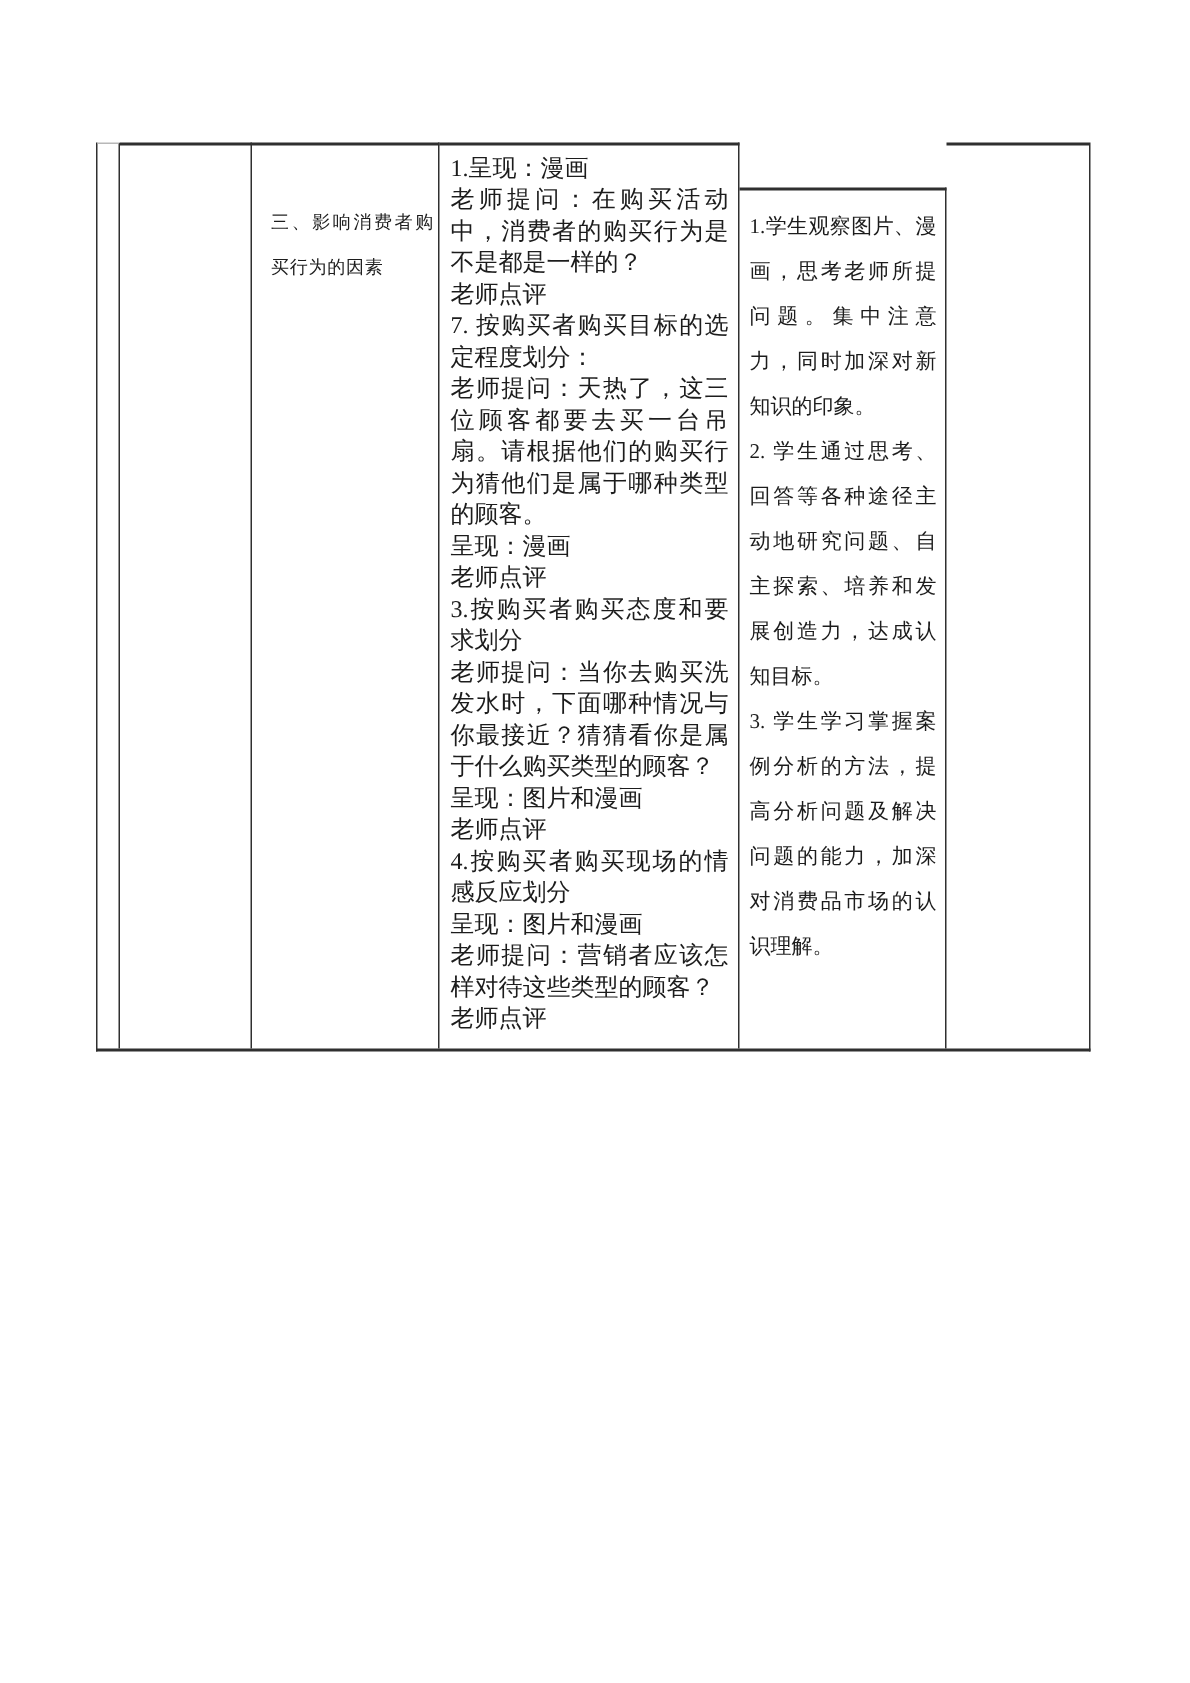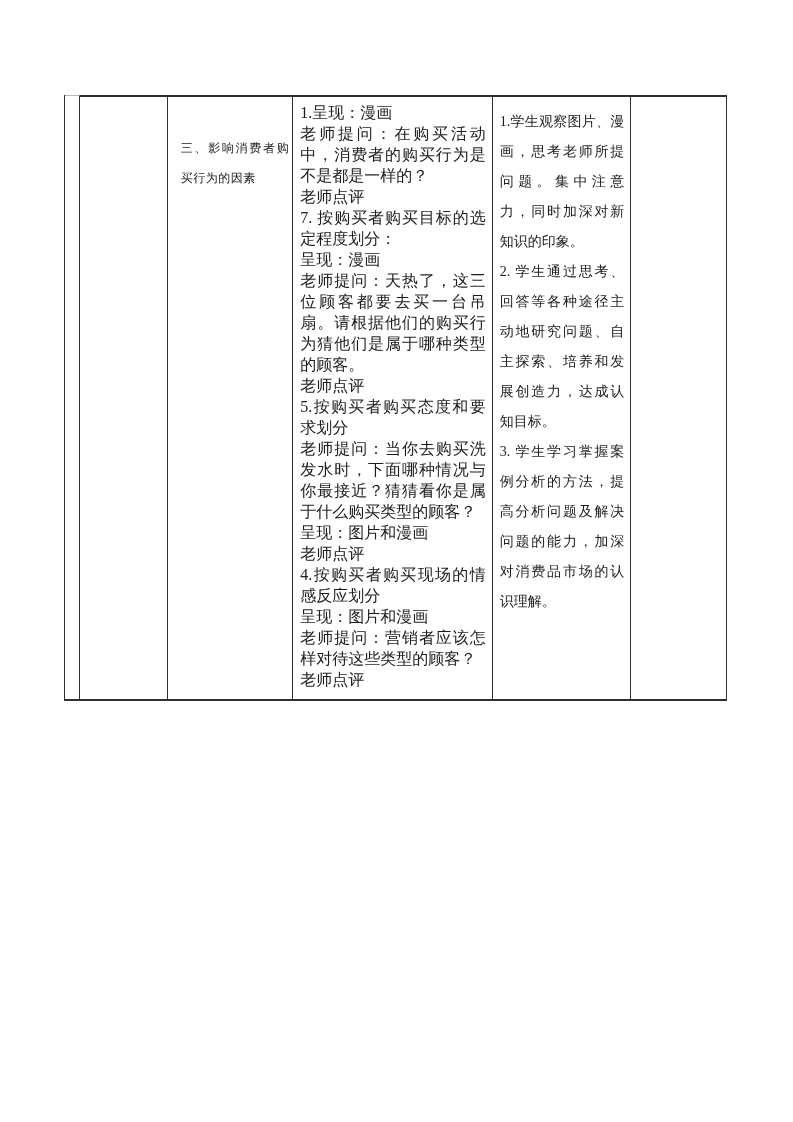--- a/index.html
+++ b/index.html
@@ -40,21 +40,21 @@
     border-top: 2px solid #2f2f2f;
     overflow: hidden;
   }
   .cell:last-child { border-right: none; }
 
   
   .c0 { width: 15px;  border-top: 1px solid #b8b8b8; }
   .c1 { width: 88px;  }
   .c2 { width: 126px; }
   .c3 { width: 200px; }
-  .c4 { width: 139px; }
+  .c4 { width: 139px; margin-top: 30px; }
   .c5 { width: 95px;  }
 
   .c2 .section-title {
     padding: 36px 3px 0 13px;
     font-size: 12px;
     line-height: 30px;
     text-align: justify;
     text-justify: inter-ideograph;
     letter-spacing: 0.5px;
   }
@@ -91,24 +91,24 @@
     <div class="cell c2">
       <div class="section-title">三、影响消费者购买行为的因素</div>
     </div>
 
     <div class="cell c3">
       <div class="para-list">
           <p>1.呈现：漫画</p>
           <p>老师提问：在购买活动中，消费者的购买行为是不是都是一样的？</p>
           <p>老师点评</p>
           <p>7. 按购买者购买目标的选定程度划分：</p>
+          <p>老师提问：天热了，这三位顾客都要去买一台吊扇。请根据他们的购买行为猜他们是属于哪种类型的顾客。</p>
           <p>呈现：漫画</p>
-          <p>老师提问：天热了，这三位顾客都要去买一台吊扇。请根据他们的购买行为猜他们是属于哪种类型的顾客。</p>
           <p>老师点评</p>
-          <p>5.按购买者购买态度和要求划分</p>
+          <p>3.按购买者购买态度和要求划分</p>
           <p>老师提问：当你去购买洗发水时，下面哪种情况与你最接近？猜猜看你是属于什么购买类型的顾客？</p>
           <p>呈现：图片和漫画</p>
           <p>老师点评</p>
           <p>4.按购买者购买现场的情感反应划分</p>
           <p>呈现：图片和漫画</p>
           <p>老师提问：营销者应该怎样对待这些类型的顾客？</p>
           <p>老师点评</p>
         </div>
     </div>
 

